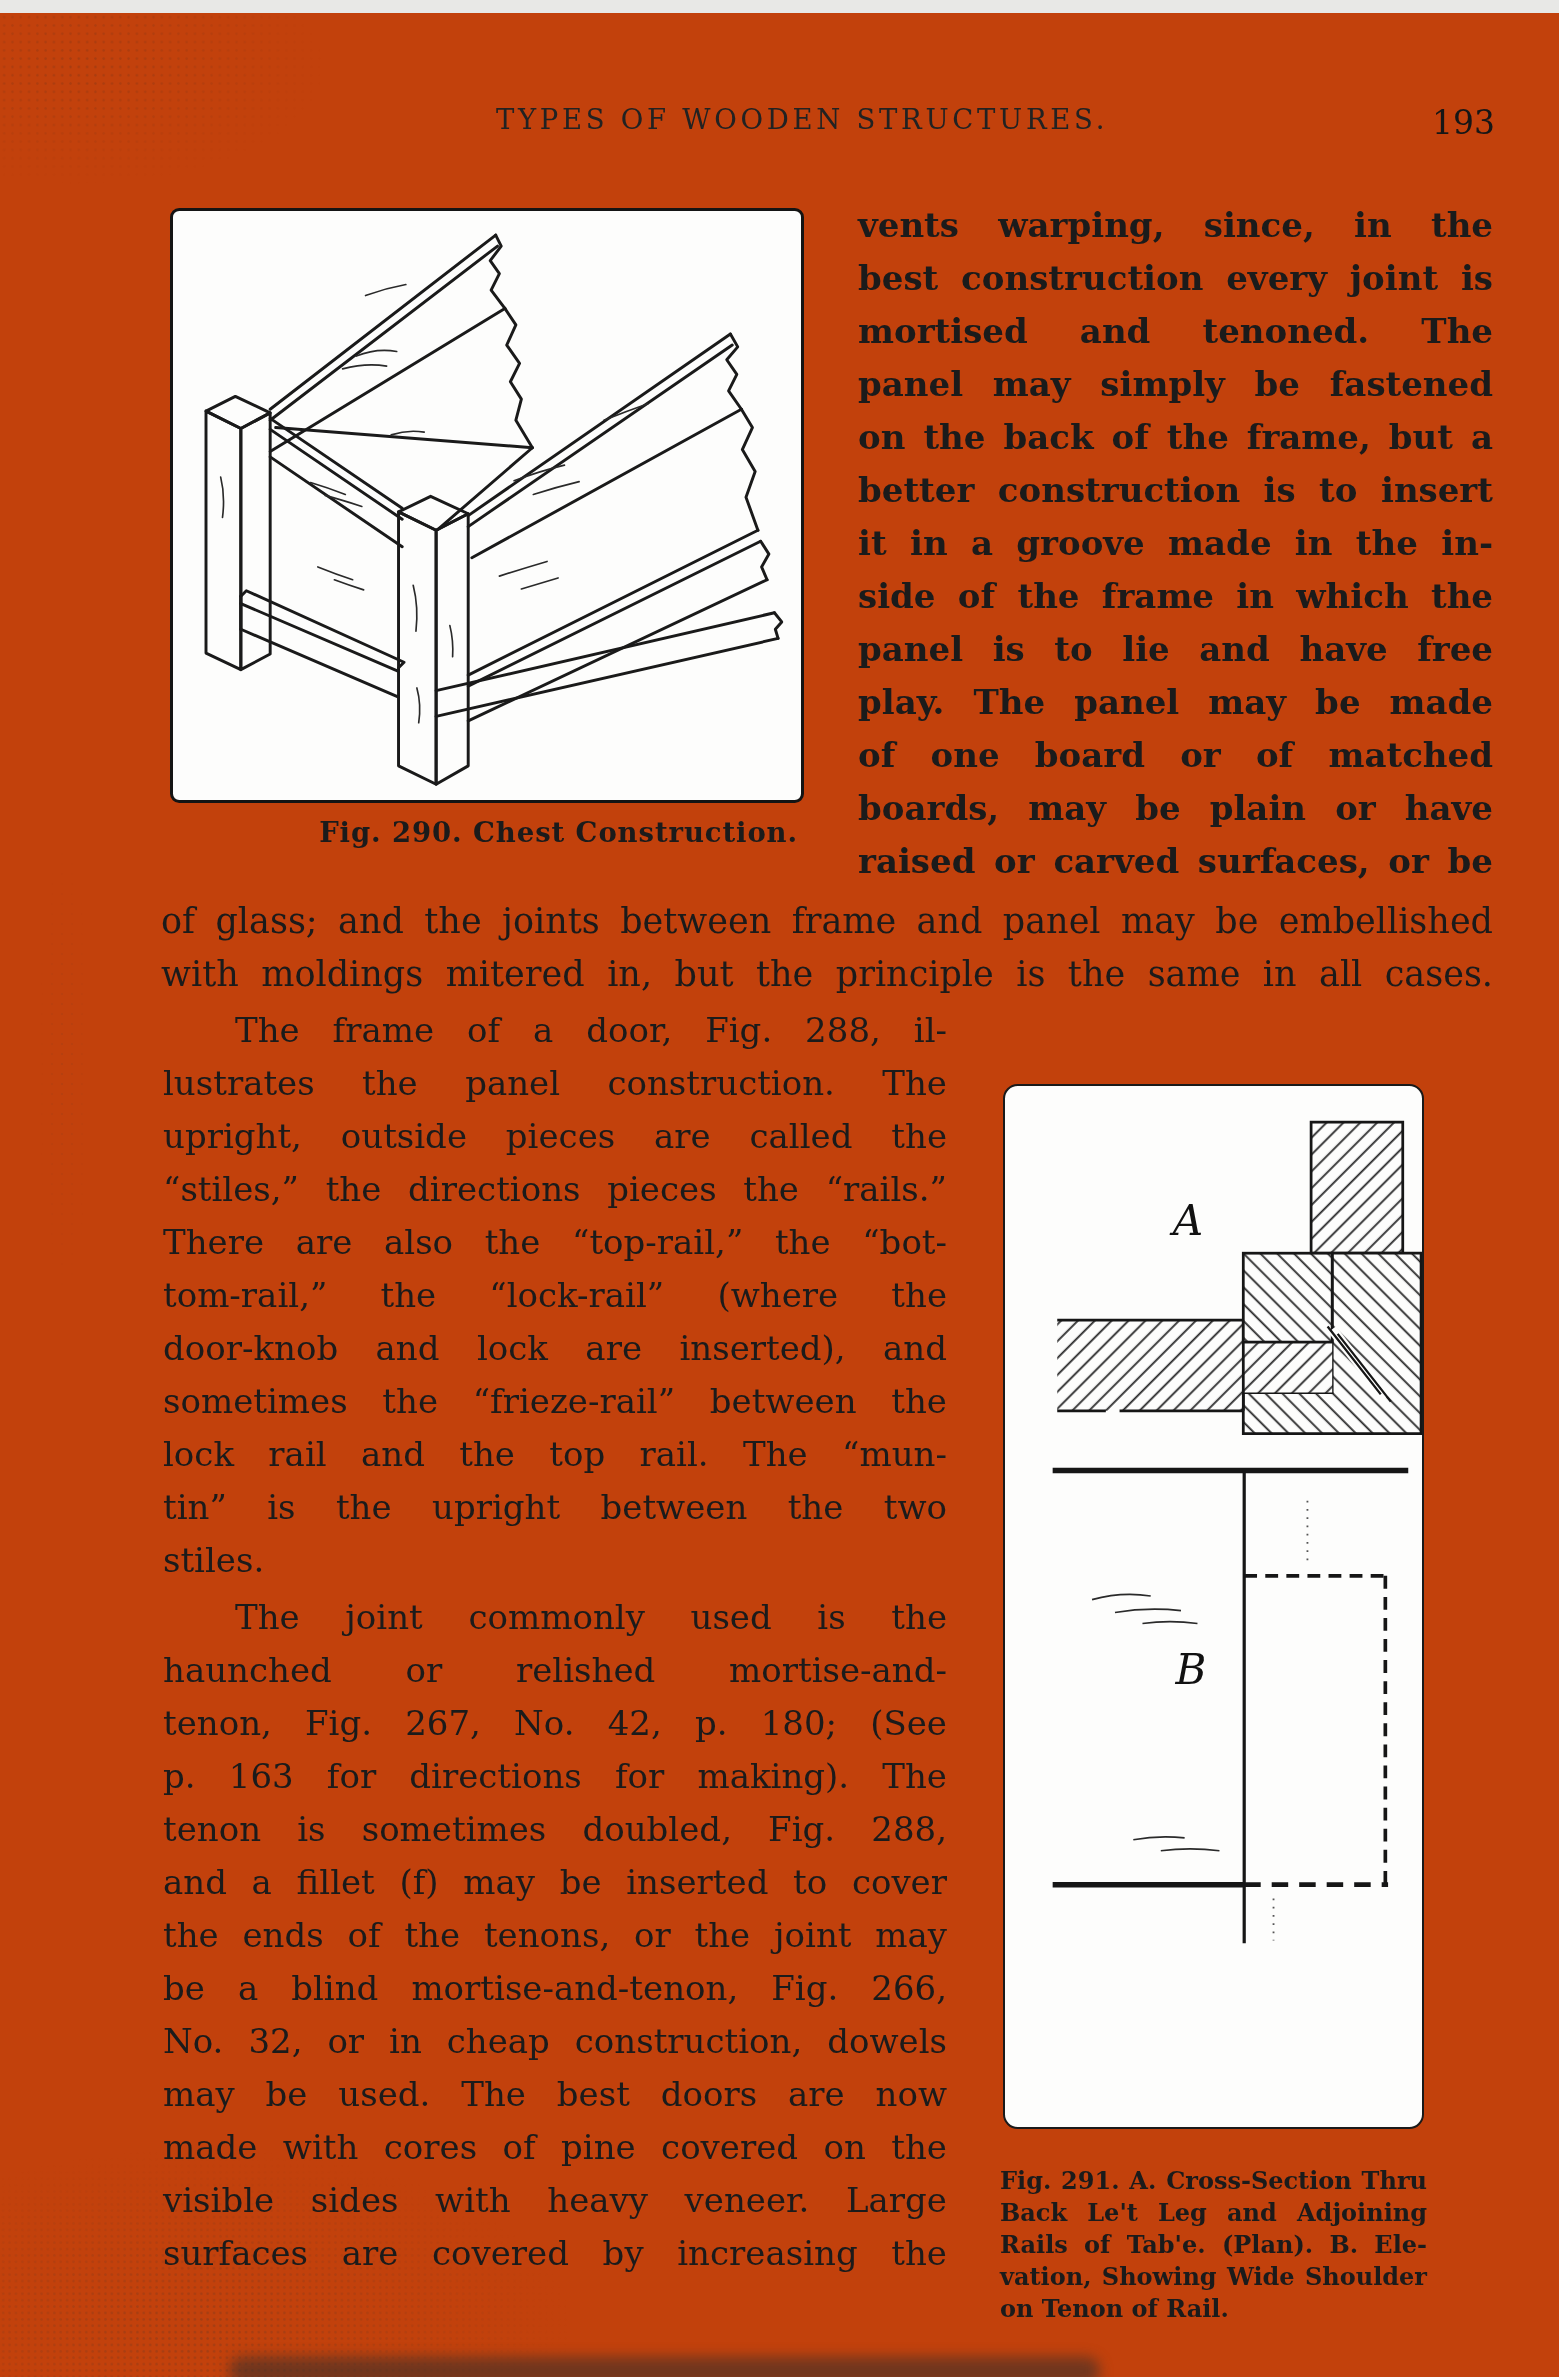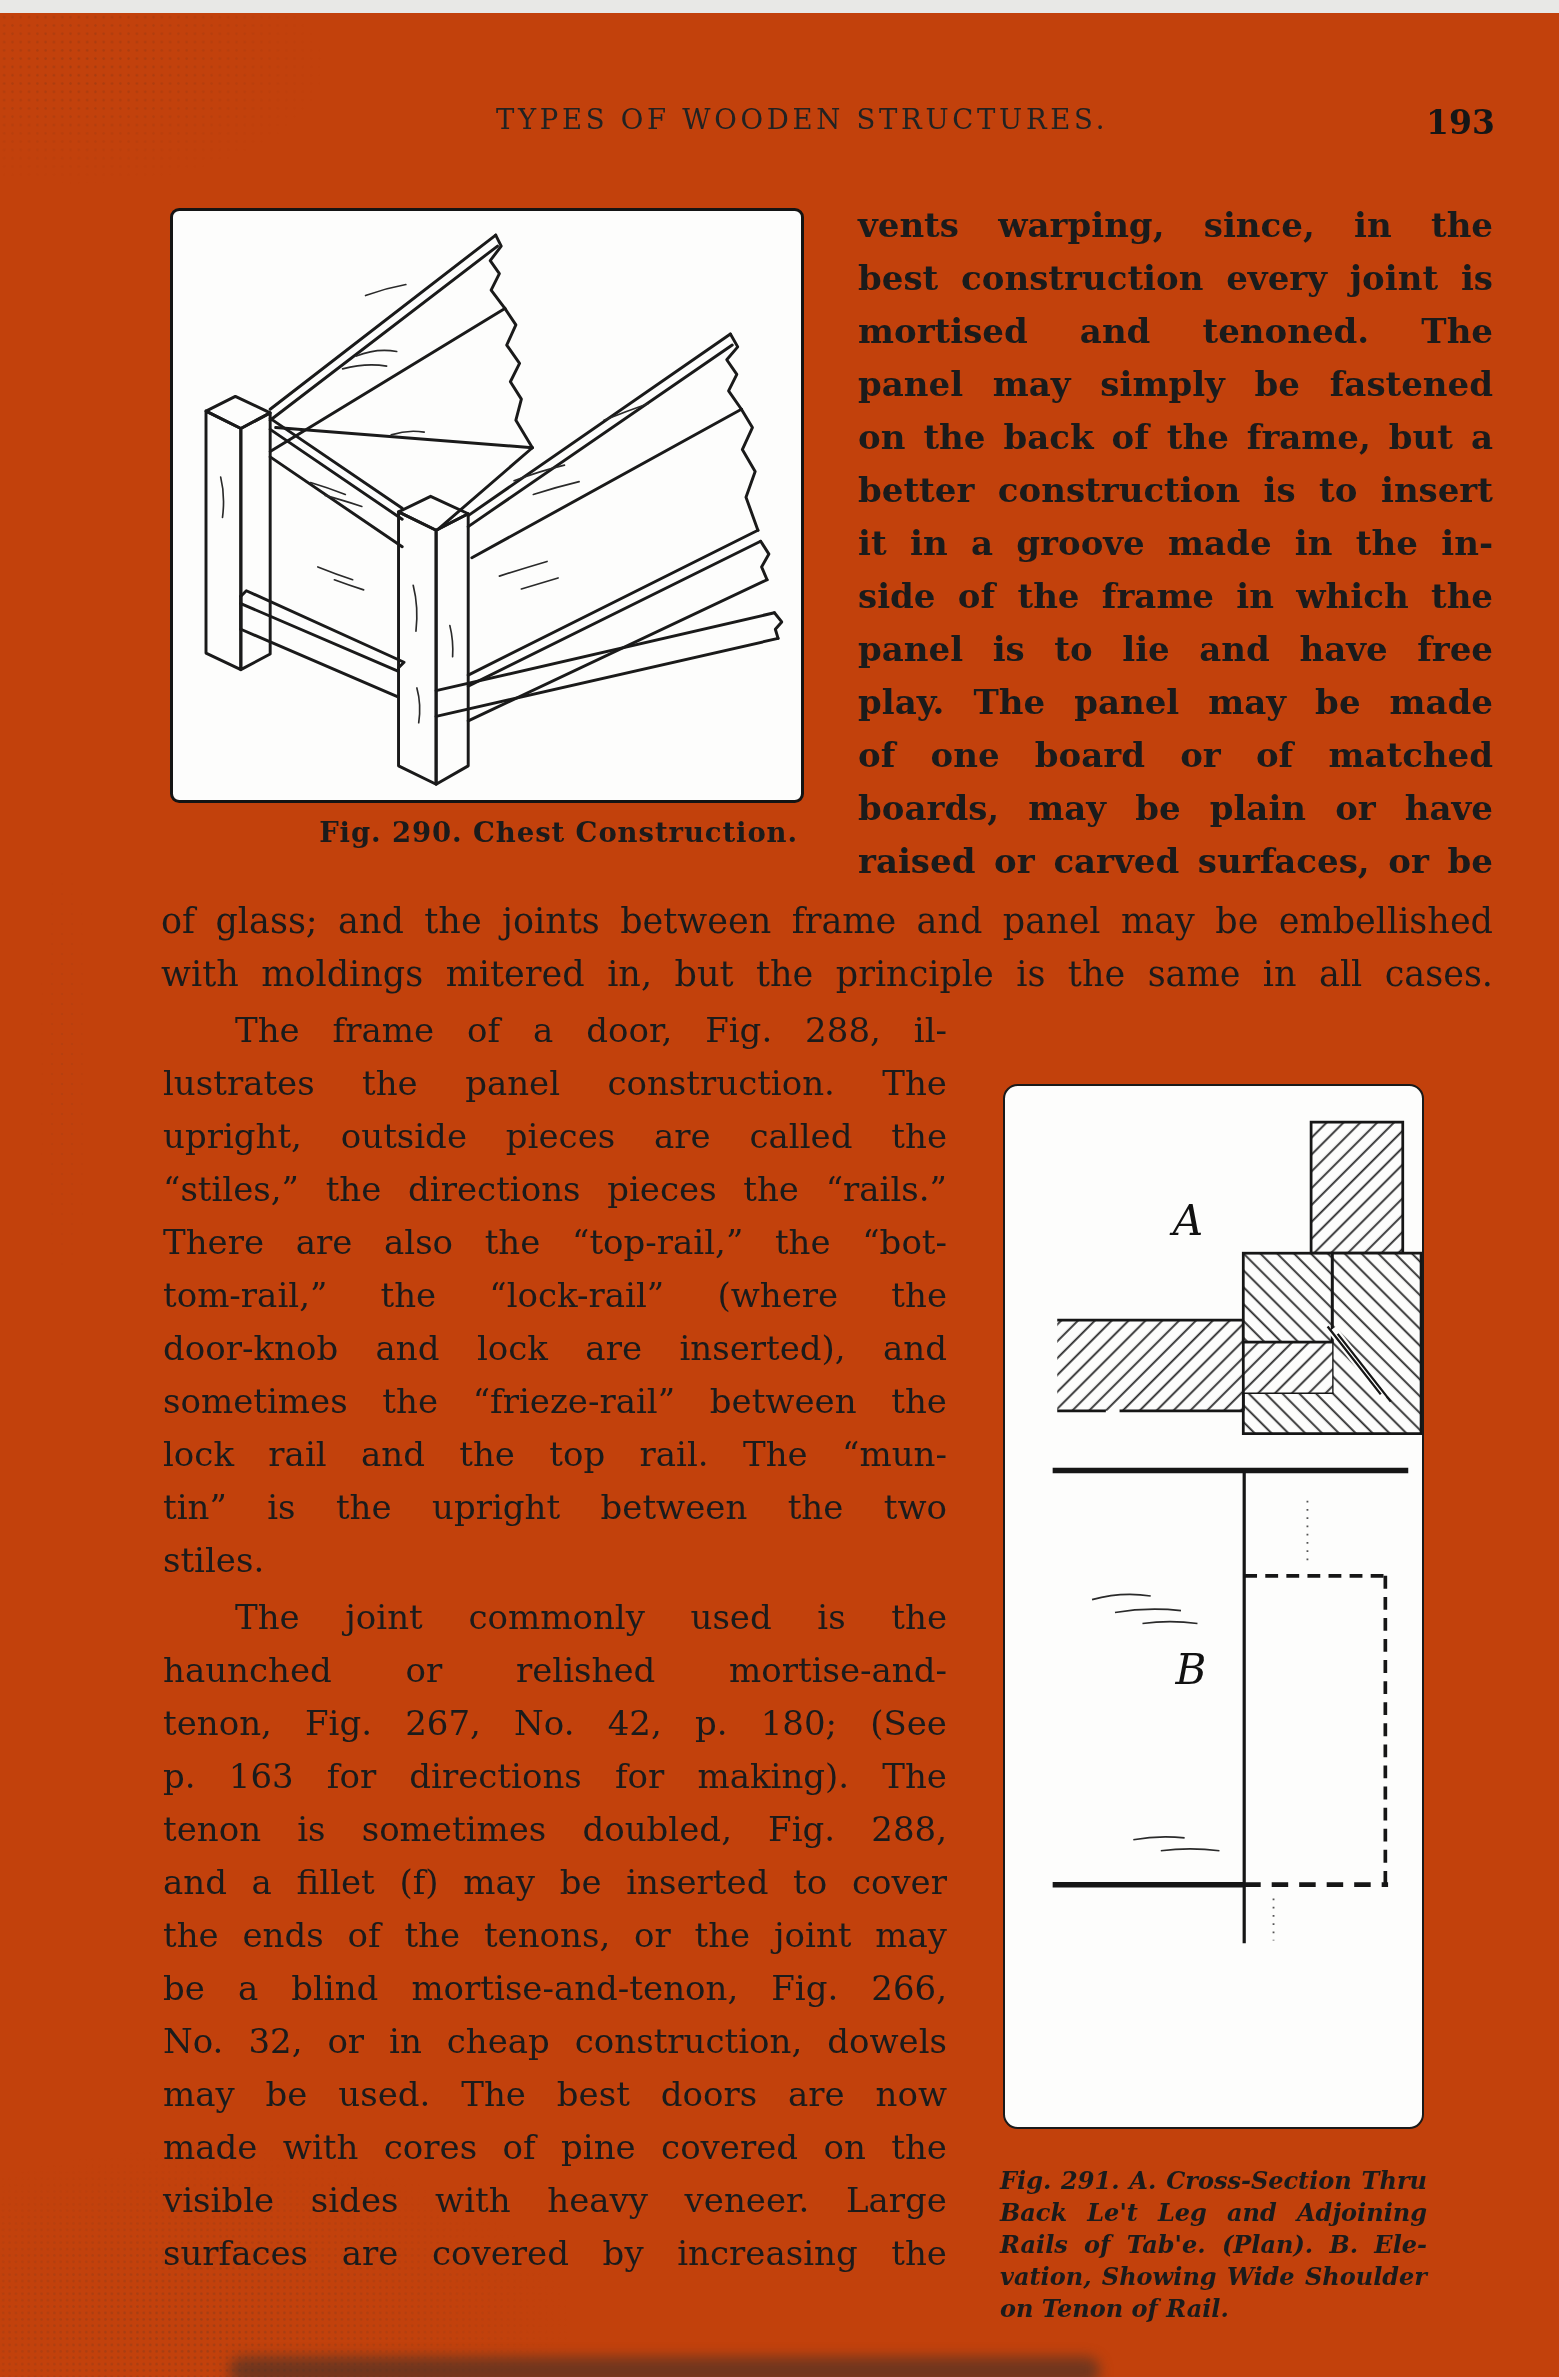--- a/index.html
+++ b/index.html
@@ -15,21 +15,21 @@
   .abs{position:absolute;}
   
   .running-head{
     left:394px;top:90px;width:816px;
     text-align:center;
     font-size:27.5px;letter-spacing:3.7px;
     color:#222;white-space:nowrap;
   }
   .page-num{
     left:1394px;top:90px;width:101px;
-    text-align:right;font-size:33px;color:#161616;font-weight:bold;
+    text-align:right;font-size:33px;color:#161616;
   }
   
   .fig290-box{
     left:170px;top:195px;width:628px;height:589px;
     border:3.7px solid #141414;border-radius:9.2px;
     background:#fdfdfc;
   }
   .fig290-cap{
     left:170px;top:803px;width:628px;
     text-align:right;font-weight:700;font-size:27.5px;
@@ -52,21 +52,21 @@
   
   .fig291-box{
     left:1003px;top:1071px;width:417px;height:1041px;
     border:2.8px solid #1a1a1a;border-radius:14.7px;
     background:#fdfdfc;
   }
   .fig291-cap{
     left:1000px;top:2152px;width:427px;
     font-weight:700;font-size:24px;line-height:32px;
   }
-  .fig291-cap .tline{height:32px;font-style:italic;}
+  .fig291-cap .tline{height:32px;}
   svg{display:block;}
   
   .noise{pointer-events:none;}
   .sp-topleft{
     left:0;top:0;width:330px;height:174px;
     background-image:radial-gradient(rgba(40,40,40,.35) 0.9px, transparent 1.5px);
     background-size:8.3px 8.3px;
     -webkit-mask-image:radial-gradient(ellipse at 25% 30%, #000 0%, transparent 70%);
     mask-image:radial-gradient(ellipse at 25% 30%, #000 0%, transparent 70%);
     opacity:.5;

